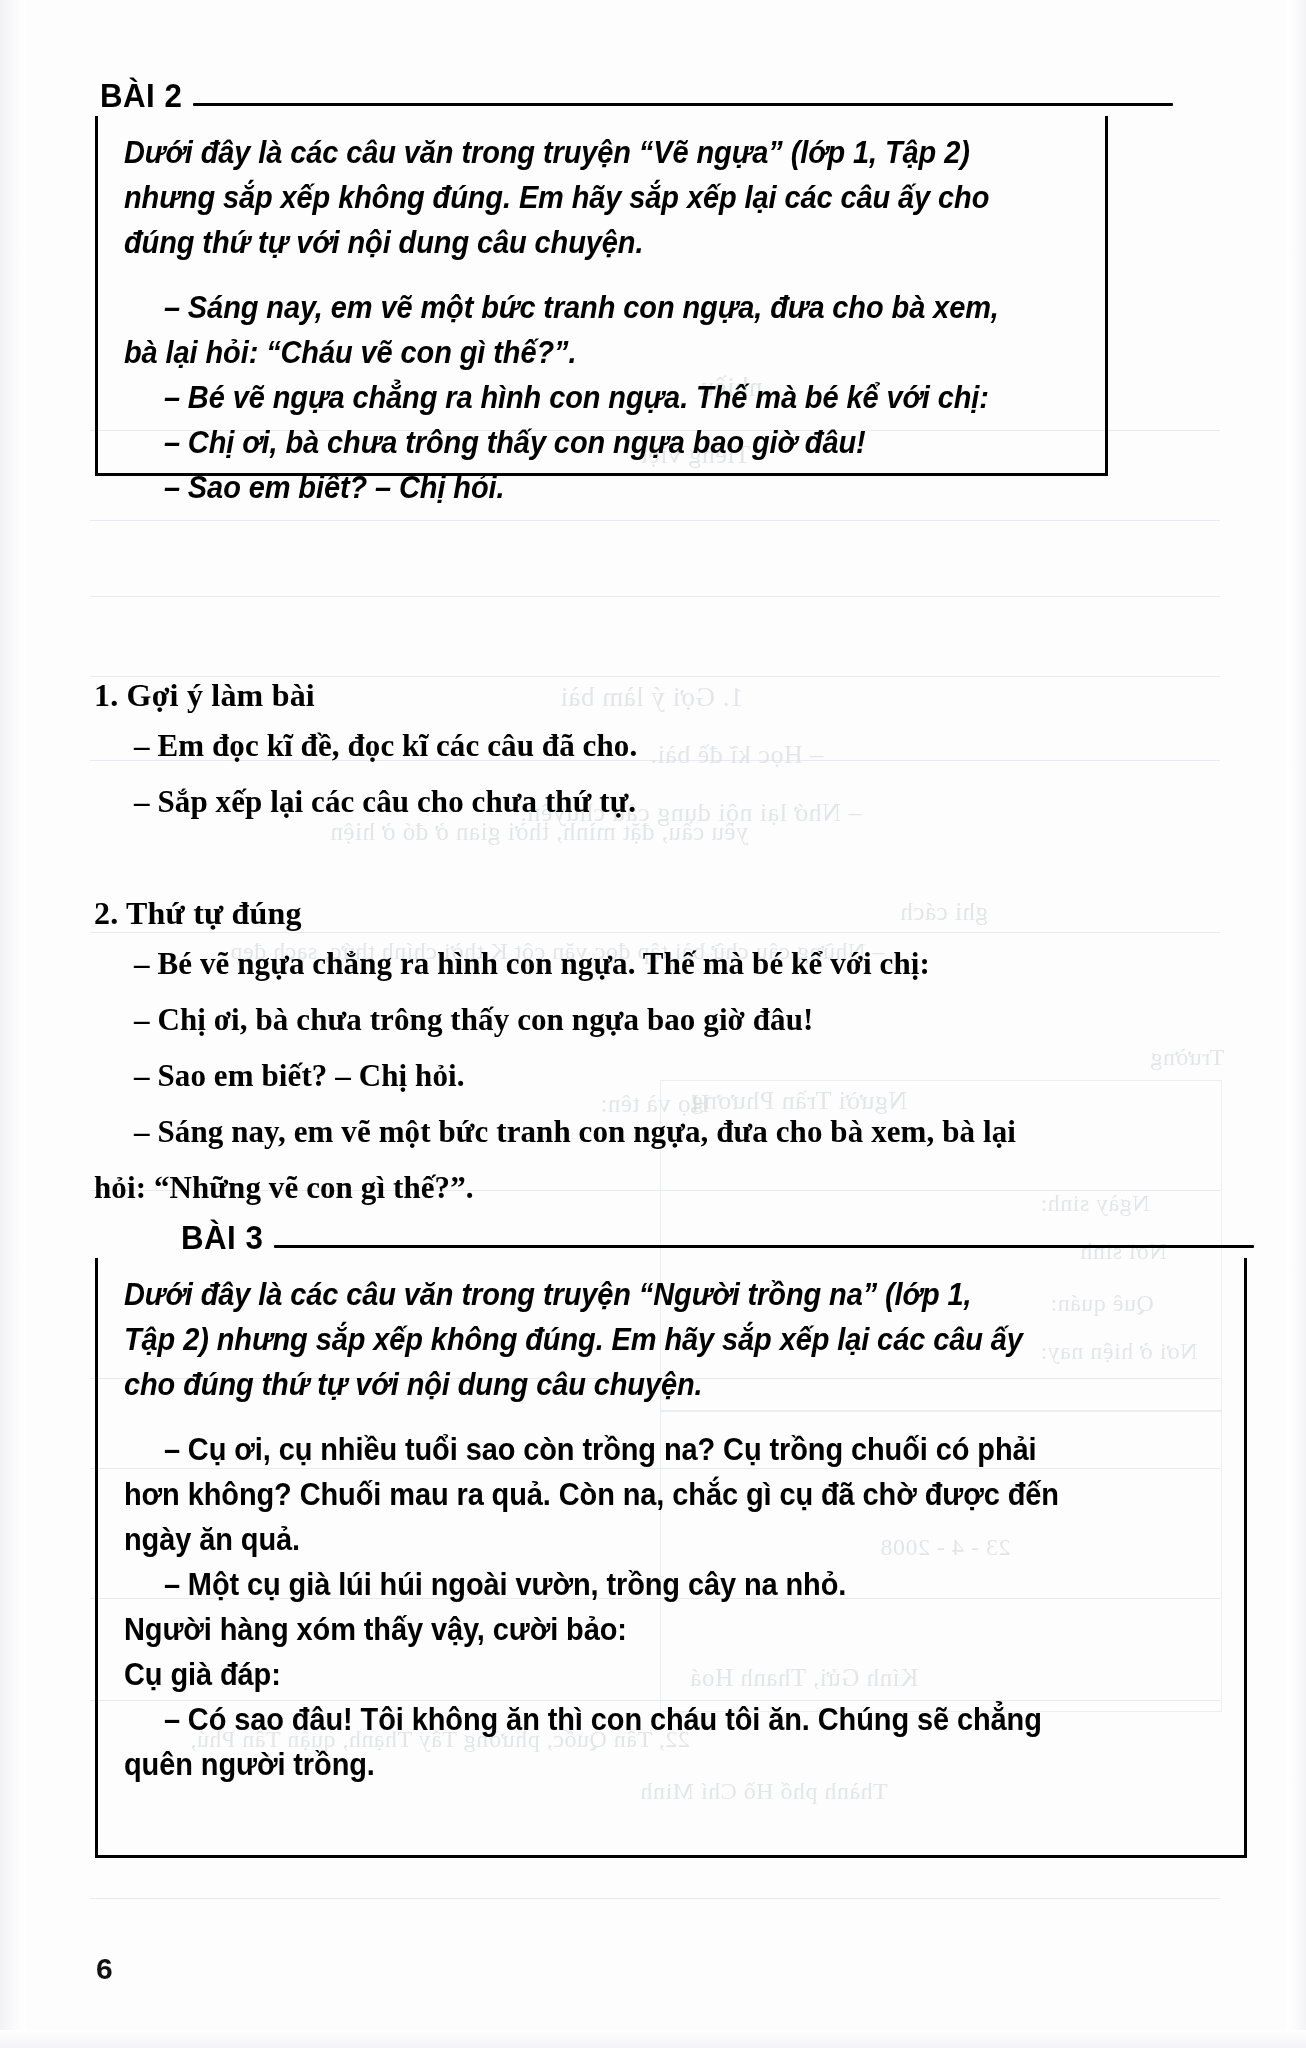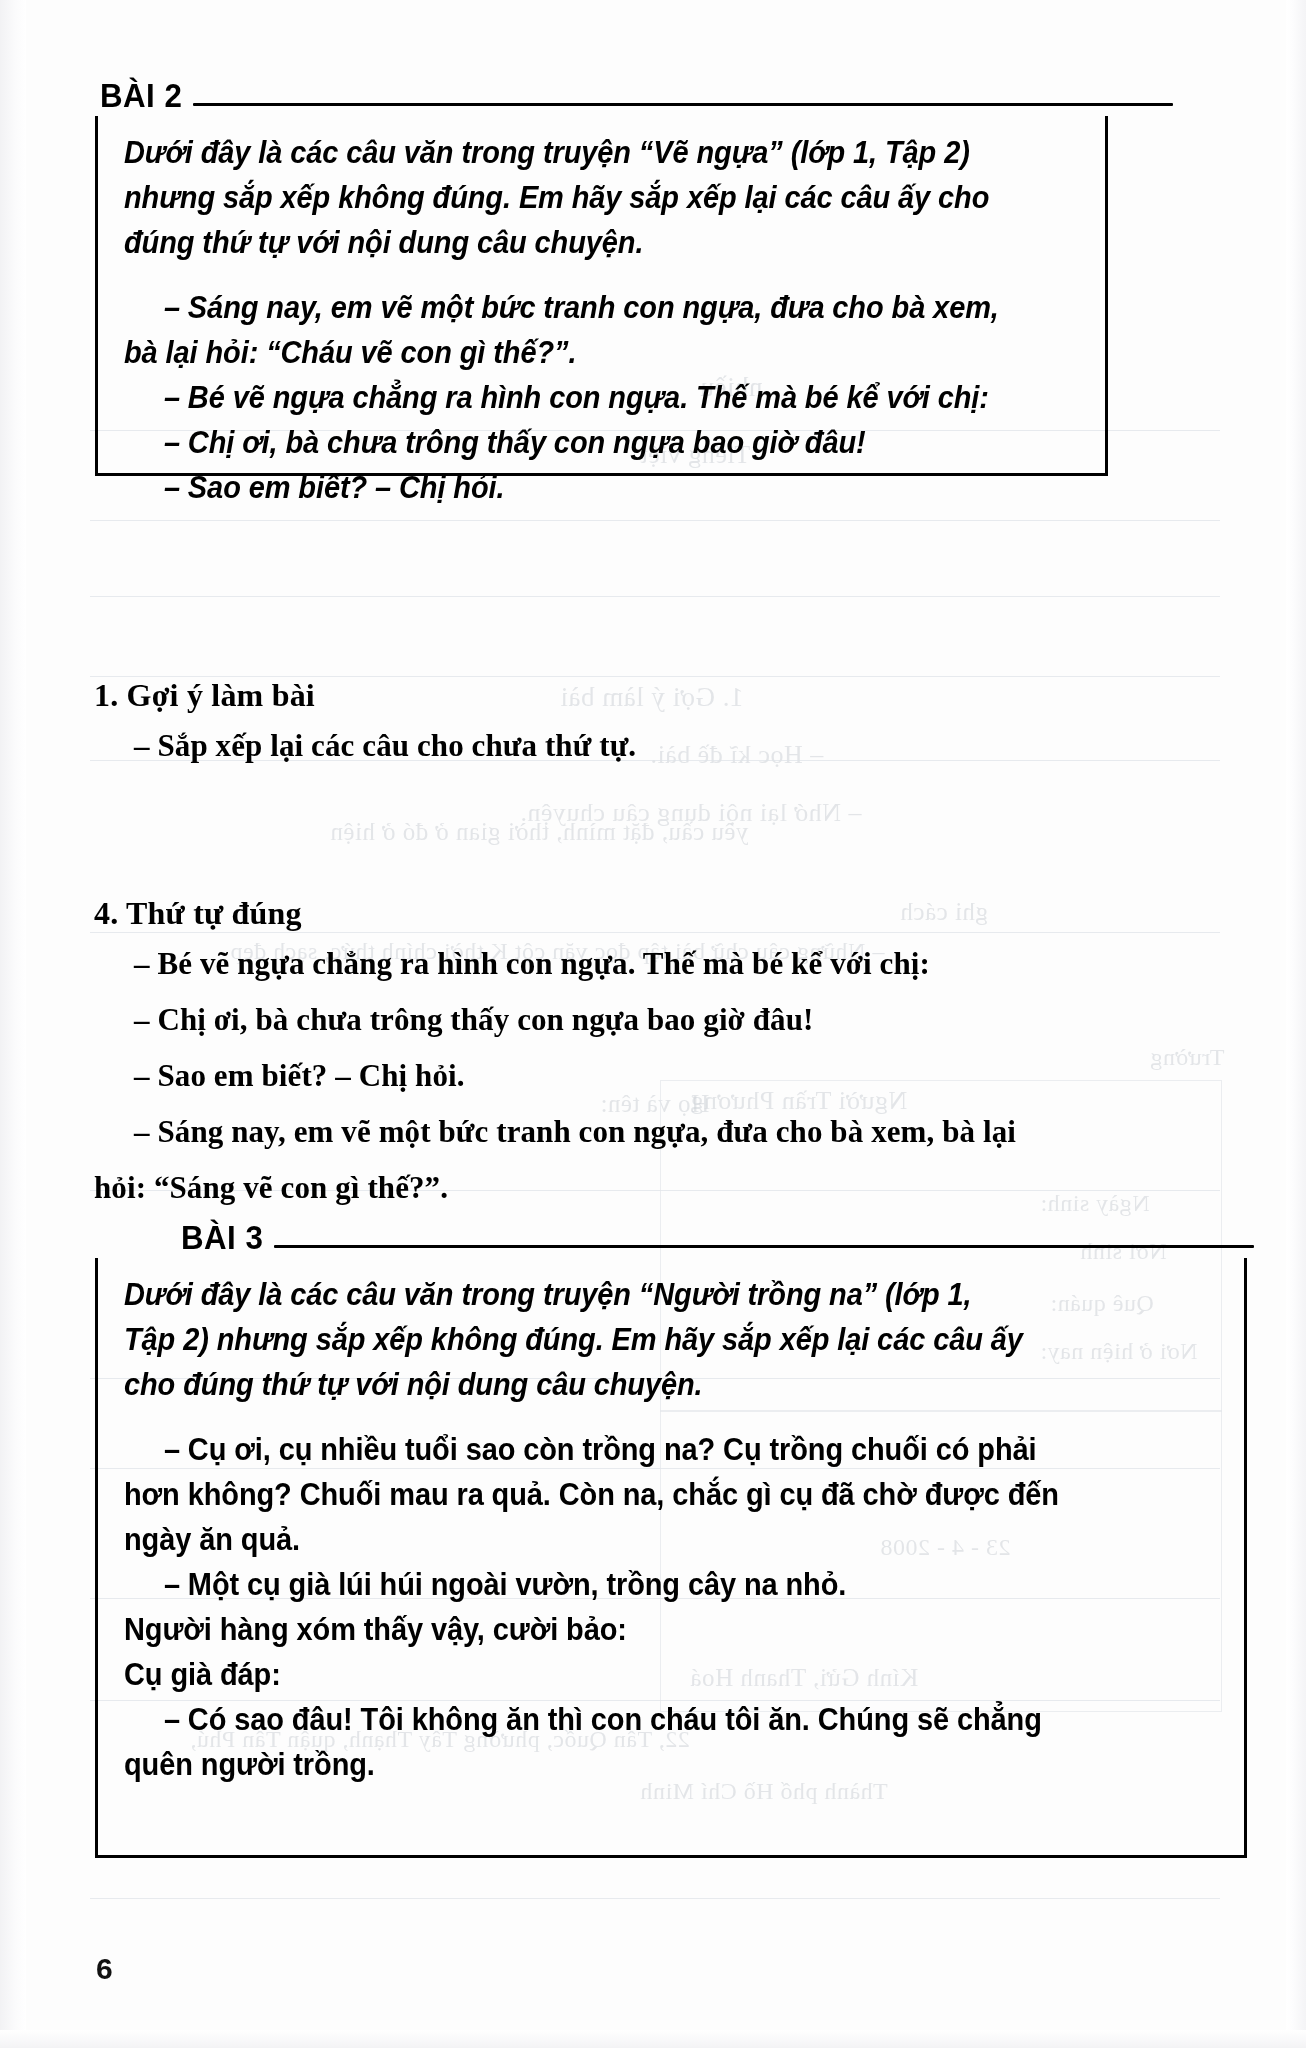--- a/index.html
+++ b/index.html
@@ -217,30 +217,31 @@
         <div class="q-para"><span class="indent"></span><span>– Chị ơi, bà chưa trông thấy con ngựa bao giờ đâu!</span></div>
       </div>
       <div class="q-italic">
         <div class="q-para"><span class="indent"></span><span>– Sao em biết? – Chị hỏi.</span></div>
       </div>
     </div>
   </div>
 
   <div class="sec" style="top:672px;">
     <div class="sec-title">1. Gợi ý làm bài</div>
+    <div class="sec-line"><span class="sec-ind"></span><span>– Em đọc kĩ đề, đọc kĩ các câu đã cho.</span></div>
     <div class="sec-line"><span class="sec-ind"></span><span>– Sắp xếp lại các câu cho chưa thứ tự.</span></div>
   </div>
 
   <div class="sec" style="top:890px;">
-    <div class="sec-title">4. Thứ tự đúng</div>
+    <div class="sec-title">2. Thứ tự đúng</div>
     <div class="sec-line"><span class="sec-ind"></span><span>– Bé vẽ ngựa chẳng ra hình con ngựa. Thế mà bé kể với chị:</span></div>
     <div class="sec-line"><span class="sec-ind"></span><span>– Chị ơi, bà chưa trông thấy con ngựa bao giờ đâu!</span></div>
     <div class="sec-line"><span class="sec-ind"></span><span>– Sao em biết? – Chị hỏi.</span></div>
     <div class="sec-line"><span class="sec-ind"></span><span>– Sáng nay, em vẽ một bức tranh con ngựa, đưa cho bà xem, bà lại</span></div>
-    <div class="sec-line hang">hỏi: “Sáng vẽ con gì thế?”.</div>
+    <div class="sec-line hang">hỏi: “Những vẽ con gì thế?”.</div>
   </div>
 
   <div class="bai-head" style="top:1220px; width:1160px;justify-content:flex-end;">
     <span class="bai-label">BÀI 3</span>
     <span class="bai-rule" style="width:980px;"></span>
   </div>
 
   <div class="qbox" style="left:95px; top:1258px; width:1152px; height:600px;">
     <div class="qbox-inner">
       <div class="q-italic">

